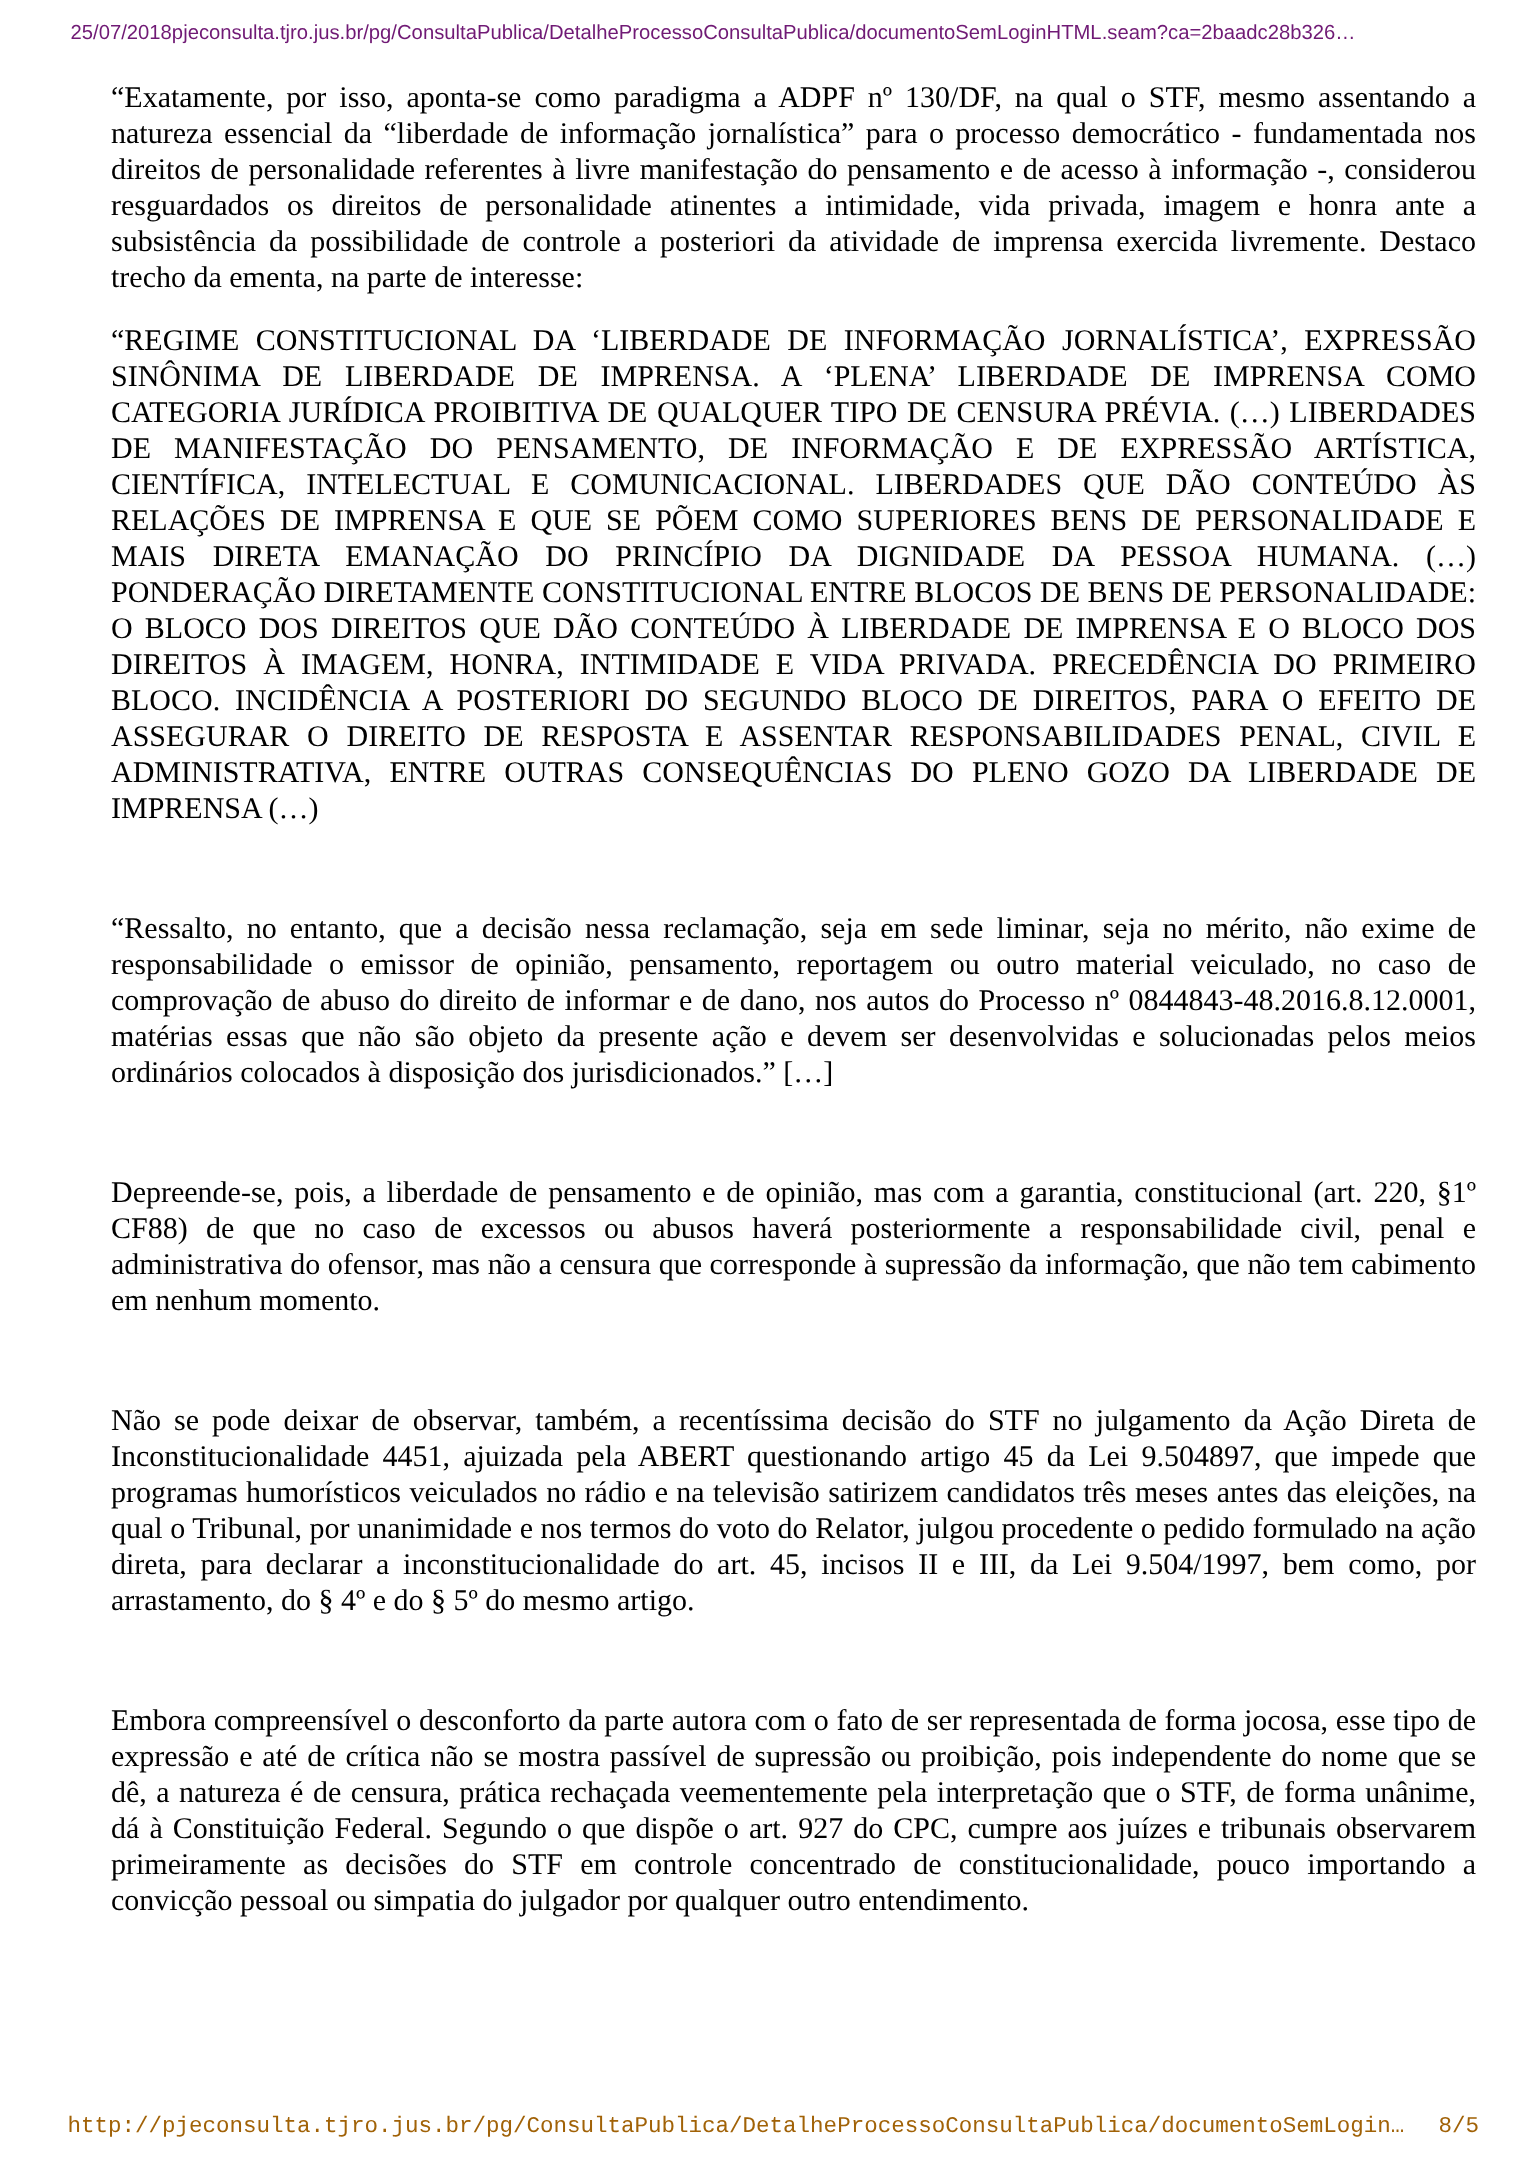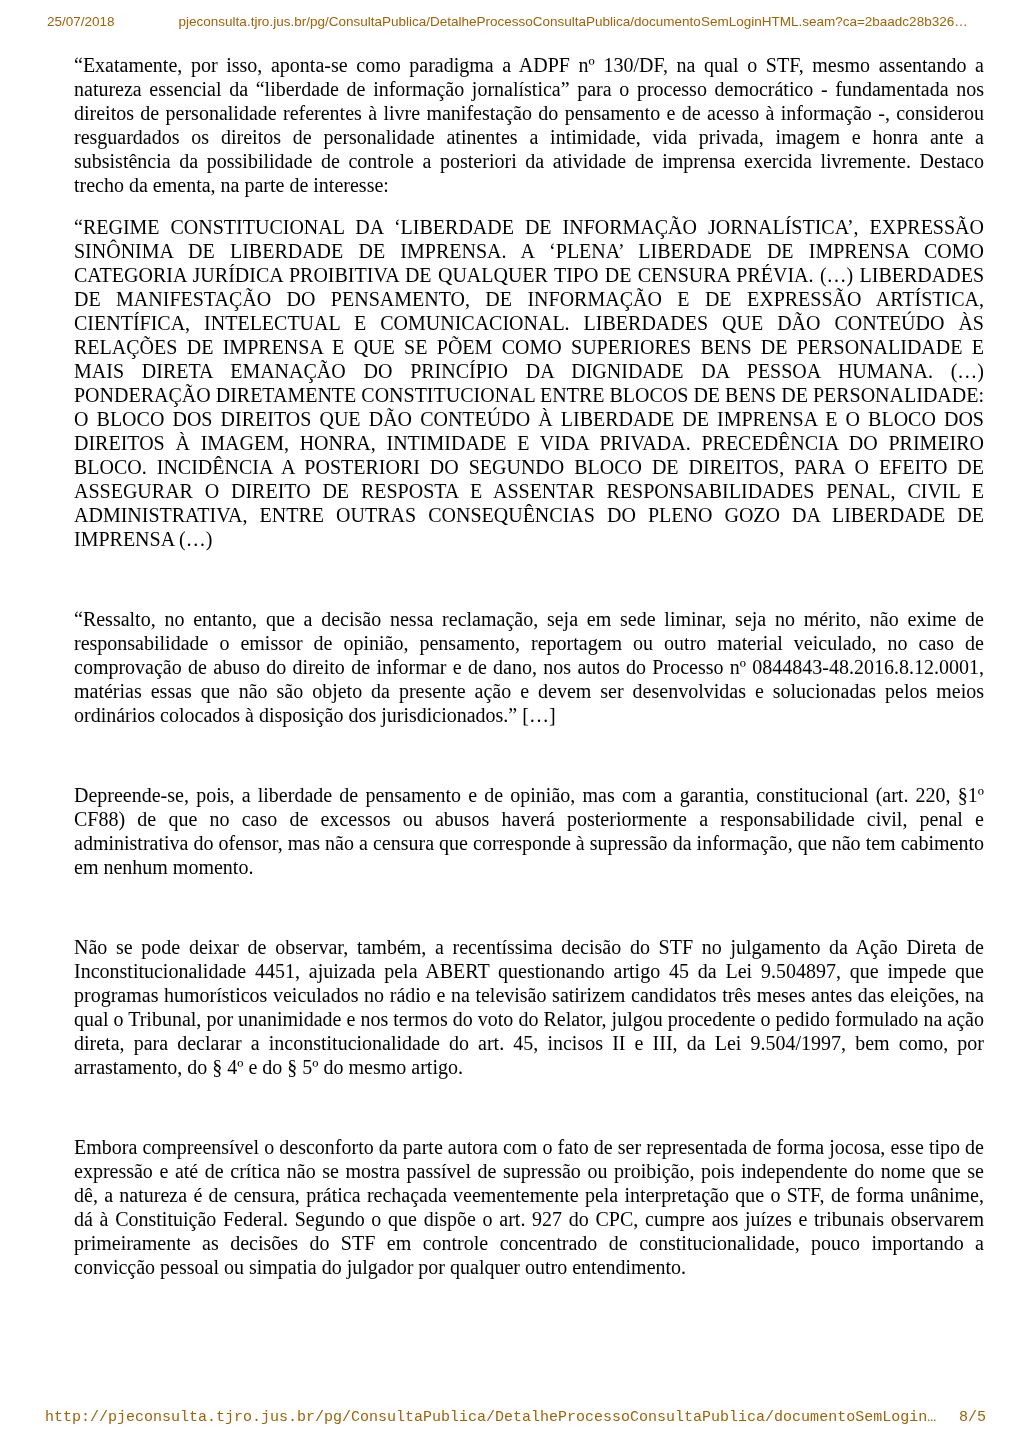--- a/index.html
+++ b/index.html
@@ -17,25 +17,24 @@
   }
   .print-header {
     position: absolute;
     top: 14px;
     left: 47px;
     right: 40px;
     display: flex;
     align-items: baseline;
     font-family: "Liberation Sans", sans-serif;
     font-size: 13.5px;
-    color: #a16207;
+    color: #701a75;
     white-space: nowrap;
   }
   .print-header .url {
-    margin-left: 64px;
     overflow: hidden;
     text-overflow: ellipsis;
   }
   .doc {
     position: absolute;
     top: 53px;
     left: 74px;
     width: 910px;
     font-family: "Liberation Serif", serif;
     font-size: 20px;

